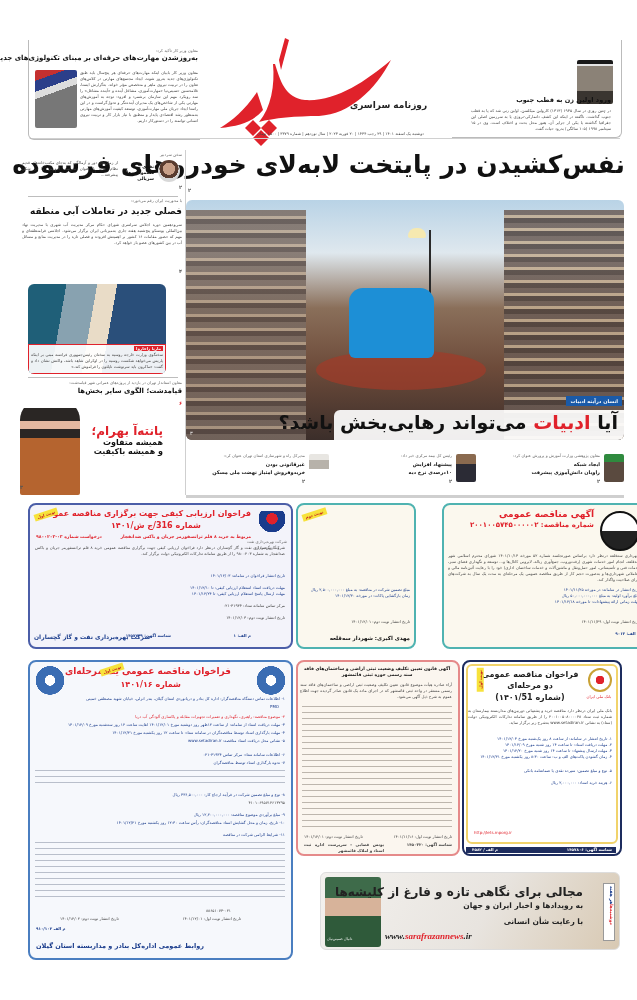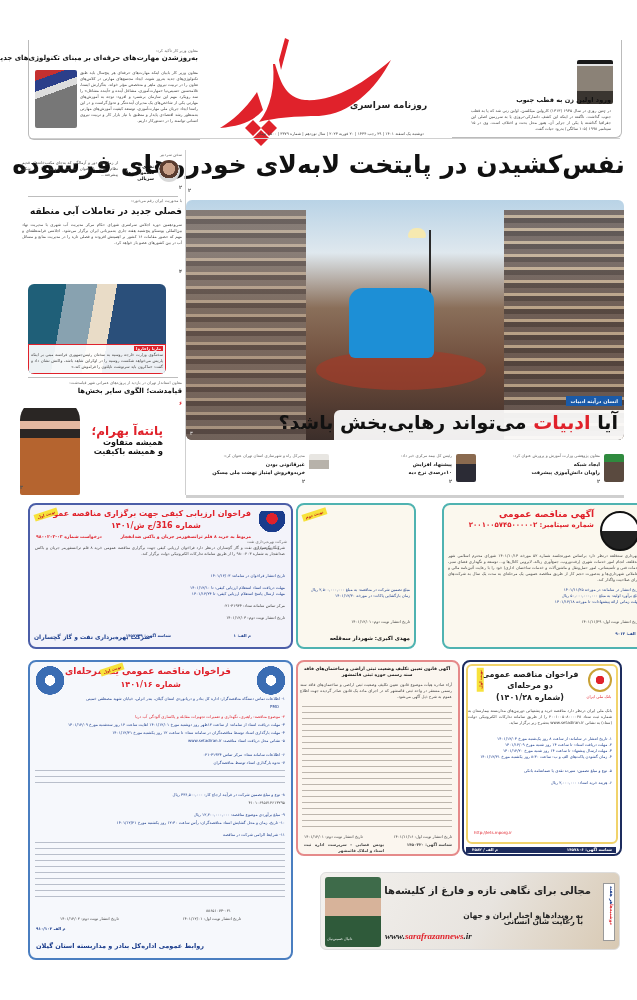--- a/index.html
+++ b/index.html
@@ -155,21 +155,21 @@
 <div class="abs" style="left:75px; top:424px; width:88px; text-align:right;">
   <div class="hd red" style="font-size:12px;">پانته‌آ بهرام؛</div>
   <div class="hd" style="font-size:8px;">همیشه متفاوت</div>
   <div class="hd" style="font-size:8px;">و همیشه باکیفیت</div>
 </div>
 <div class="abs pg" style="left:20px; top:484px;">۳</div>
 
 <div class="ad-box" style="left:418px; top:503px; width:206px; height:146px; border:2px solid #4fb3b1; background:#fbf8ee;margin-left:24px;">
   <div class="abs" style="right:6px; top:6px; width:40px; height:40px; border-radius:50%; border:2px solid #111; background:linear-gradient(180deg,#fff 0 50%,#222 50%);"></div>
   <div class="abs ad-title red" style="right:52px; top:4px; font-size:9px; white-space:nowrap;">آگهی مناقصه عمومی</div>
-  <div class="abs ad-title red" style="right:52px; top:16px; font-size:7px; white-space:nowrap;">شماره سپتامبر: ۲۰۰۱۰۰۵۷۴۵۰۰۰۰۰۲</div>
+  <div class="abs ad-title red" style="right:52px; top:16px; font-size:7px; white-space:nowrap;">شماره مناقصه: ۲۰۰۱۰۰۵۷۴۵۰۰۰۰۰۲</div>
   <div class="abs tiny" style="right:6px; top:48px; width:192px; height:32px; overflow:hidden;">شهرداری سه‌قلعه درنظر دارد براساس صورتجلسه شماره ۵۲ مورخه ۱۴۰۱/۱۰/۱۴ شورای محترم اسلامی شهر سه‌قلعه، انجام امور خدمات شهری (رفت‌وروب، جمع‌آوری زباله، لایروبی کانال‌ها و... توسعه و نگهداری فضای سبز، خدمات فنی و تأسیساتی، امور حمل‌ونقل و ماشین‌آلات و خدمات ساختمان اداری) خود را با رعایت آئین‌نامه مالی و معاملاتی شهرداری‌ها و به‌صورت حجم کار از طریق مناقصه عمومی یک مرحله‌ای به مدت یک سال به شرکت‌های دارای صلاحیت واگذار کند.</div>
   <div class="abs tiny blue" style="right:6px; top:82px; width:192px;">تاریخ انتشار در سامانه: در مورخه ۱۴۰۱/۱۱/۲۵</div>
   <div class="abs tiny blue" style="right:6px; top:88px; width:192px;">مبلغ برآورد اولیه: به مبلغ ۵۰,۰۰۰,۰۰۰,۰۰۰ ریال</div>
   <div class="abs tiny blue" style="right:6px; top:94px; width:192px;">مهلت زمانی ارائه پیشنهادات: تا مورخه ۱۴۰۱/۱۲/۱۸</div>
   <div class="abs tiny" style="right:6px; top:114px;">تاریخ انتشار نوبت اول: ۱۴۰۱/۱۱/۲۹</div>
   <div class="abs tiny blue" style="right:6px; top:126px; font-weight:bold;">م الف: ۹۰۱۳</div>
 </div>
 <div class="ad-box" style="left:296px; top:503px; width:120px; height:146px; border:2px solid #4fb3b1; background:#fbf8ee;">
   <div class="badge-y" style="left:4px; top:6px;">نوبت دوم</div>
   <div class="abs tiny blue" style="right:4px; top:82px; width:110px;">مبلغ تضمین شرکت در مناقصه: به مبلغ ۲,۵۰۰,۰۰۰,۰۰۰ ریال</div>
@@ -196,21 +196,21 @@
   <div class="abs tiny blue" style="right:40px; top:128px; font-weight:bold;">م الف: ۱</div>
   <div class="abs hd blue" style="left:4px; top:128px; font-size:6px; white-space:nowrap;">شرکت بهره‌برداری نفت و گاز گچساران</div>
 </div>
 
 <div class="ad-box" style="left:462px; top:660px; width:160px; height:196px; border:2px solid #1d2c5e; background:#fff;">
   <div class="abs" style="left:2px; top:2px; width:152px; height:180px; border:2px solid #f1d36b; border-radius:6px;"></div>
   <div class="abs" style="right:8px; top:6px; width:24px; height:24px; border-radius:50%; border:2px solid #c9a236; background:radial-gradient(circle,#e0222b 0 30%,#fff 31%);"></div>
   <div class="abs kicker red" style="right:4px; top:32px; width:34px; text-align:center;">بانک ملی ایران</div>
   <div class="abs ad-title" style="right:40px; top:8px; width:100px; font-size:8px;">فراخوان مناقصه عمومی</div>
   <div class="abs ad-title" style="right:40px; top:19px; width:100px; font-size:8px;">دو مرحله‌ای</div>
-  <div class="abs ad-title" style="right:40px; top:31px; width:100px; font-size:8px;">(شماره ۱۴۰۱/۲۸)</div>
+  <div class="abs ad-title" style="right:40px; top:31px; width:100px; font-size:8px;">(شماره ۱۴۰۱/51)</div>
   <div class="badge-y" style="left:4px; top:14px; transform:rotate(-90deg);">نوبت اول</div>
   <div class="abs tiny" style="right:8px; top:46px; width:144px; height:26px; overflow:hidden;">بانک ملی ایران درنظر دارد مناقصه خرید و پشتیبانی دوربین‌های مداربسته بیمارستان به شماره ثبت ستاد ۲۰۰۱۰۰۵۰۸۰۰۰۰۲۸ را از طریق سامانه تدارکات الکترونیکی دولت (ستاد) به نشانی www.setadiran.ir به‌شرح زیر برگزار نماید.</div>
   <div class="abs tiny blue" style="right:8px; top:74px; width:144px;">۱. تاریخ انتشار در سامانه: از ساعت ۸ روز یک‌شنبه مورخ ۱۴۰۱/۱۲/۰۳</div>
   <div class="abs tiny blue" style="right:8px; top:80px; width:144px;">۲. مهلت دریافت اسناد: تا ساعت ۱۴ روز شنبه مورخ ۱۴۰۱/۱۲/۰۹</div>
   <div class="abs tiny blue" style="right:8px; top:86px; width:144px;">۳. مهلت ارسال پیشنهاد: تا ساعت ۱۴ روز شنبه مورخ ۱۴۰۱/۱۲/۲۰</div>
   <div class="abs tiny blue" style="right:8px; top:92px; width:144px;">۴. زمان گشودن پاکت‌های الف و ب: ساعت ۸:۳۰ روز یکشنبه مورخ ۱۴۰۱/۱۲/۲۱</div>
   <div class="abs tiny blue" style="right:8px; top:106px; width:144px;">۵. نوع و مبلغ تضمین: سپرده نقدی یا ضمانتنامه بانکی</div>
   <div class="abs tiny blue" style="right:8px; top:118px; width:144px;">۶. هزینه خرید اسناد: ۲,۰۰۰,۰۰۰ ریال</div>
   <div class="abs tiny red" style="left:10px; top:168px;">http://lets.mporg.ir</div>
   <div class="abs tiny" style="right:4px; top:185px; color:#fff; font-weight:bold; background:#1d2c5e; width:150px; padding-right:4px;">
@@ -253,22 +253,22 @@
   <div class="abs tiny" style="right:60px; top:246px;">۸۸۶۵۱۰۷۴-۰۲۱</div>
   <div class="abs tiny" style="right:50px; top:254px;">تاریخ انتشار نوبت اول: ۱۴۰۱/۱۲/۰۱</div>
   <div class="abs tiny" style="left:30px; top:254px;">تاریخ انتشار نوبت دوم: ۱۴۰۱/۱۲/۰۲</div>
   <div class="abs tiny blue" style="left:6px; top:264px; font-weight:bold;">م الف ۹۱۰/۱۰۲</div>
   <div class="abs hd blue" style="left:6px; top:280px; font-size:6.5px; white-space:nowrap;">روابط عمومی اداره‌کل بنادر و مداربسته استان گیلان</div>
 </div>
 
 <div class="abs banner">
   <div class="abs" style="left:4px; top:4px; width:56px; height:70px; background:linear-gradient(180deg,#3e6b4a 0 30%,#d7b39a 30% 55%,#2f5a3a 55% 100%); border-radius:3px;"></div>
   <div class="abs" style="left:6px; top:64px; font-size:3.5px; color:#fff;">دانیال حسینی‌نیان</div>
-  <div class="abs hd" style="right:28px; top:12px; font-size:10px; white-space:nowrap; color:#222;">مجالی برای نگاهی تازه و فارغ از کلیشه‌ها</div>
-  <div class="abs hd" style="right:36px; top:28px; font-size:7.5px; white-space:nowrap; color:#222;margin-top:10px;">به رویدادها و اخبار ایران و جهان</div>
+  <div class="abs hd" style="right:36px; top:12px; font-size:12px; white-space:nowrap; color:#222;">مجالی برای نگاهی تازه و فارغ از کلیشه‌ها</div>
+  <div class="abs hd" style="right:36px; top:28px; font-size:7.5px; white-space:nowrap; color:#222;">به رویدادها و اخبار ایران و جهان</div>
   <div class="abs hd" style="right:36px; top:44px; font-size:7.5px; white-space:nowrap; color:#222;">با رعایت شأن انسانی</div>
   <div class="abs" style="left:64px; top:58px; font-size:9px; font-style:italic; font-weight:bold; direction:ltr; font-family:'Liberation Serif', serif; color:#222;">
     <span>www.</span><span class="red">sarafrazannews</span><span>.ir</span>
   </div>
   <div class="abs" style="right:4px; top:10px; width:12px; height:58px; border:1px solid #999; background:#fff;">
     <div style="writing-mode:vertical-rl; font-size:4.5px; font-weight:bold; color:#1a3c8c; padding-top:2px;">هر هفته</div>
     <div style="writing-mode:vertical-rl; font-size:4.5px; font-weight:bold; color:#e0222b;">دوشنبه‌ها</div>
   </div>
 </div>
 

